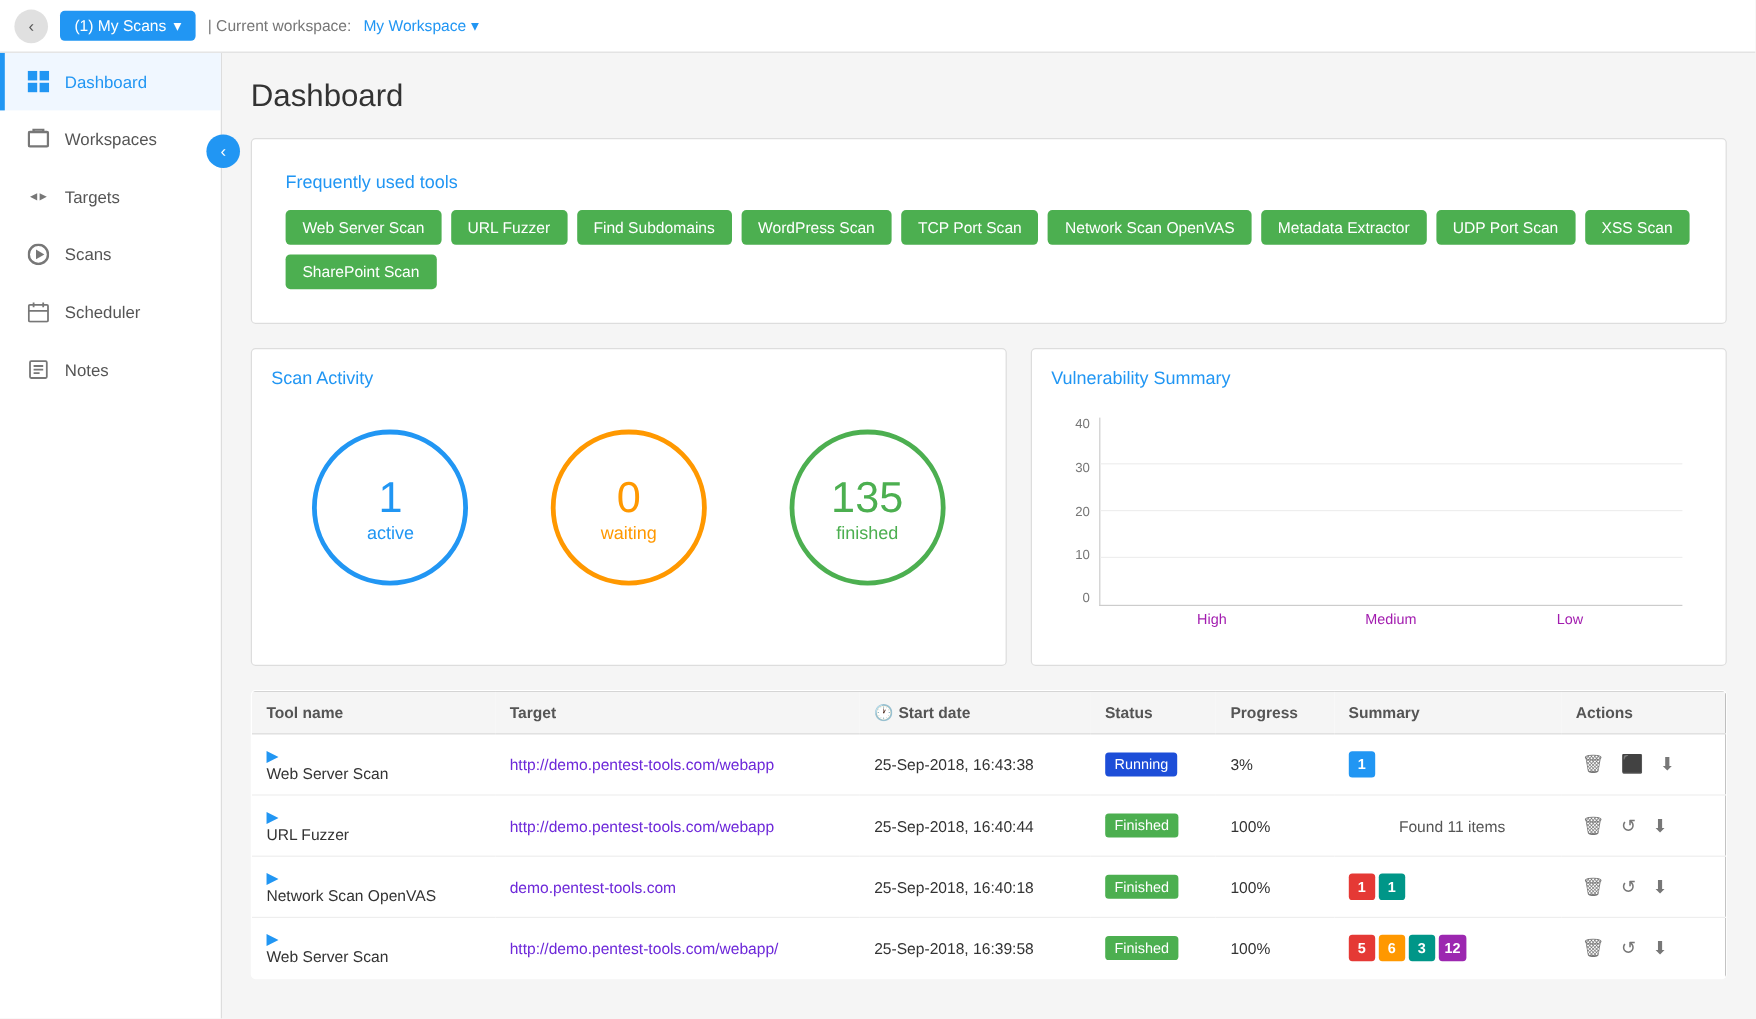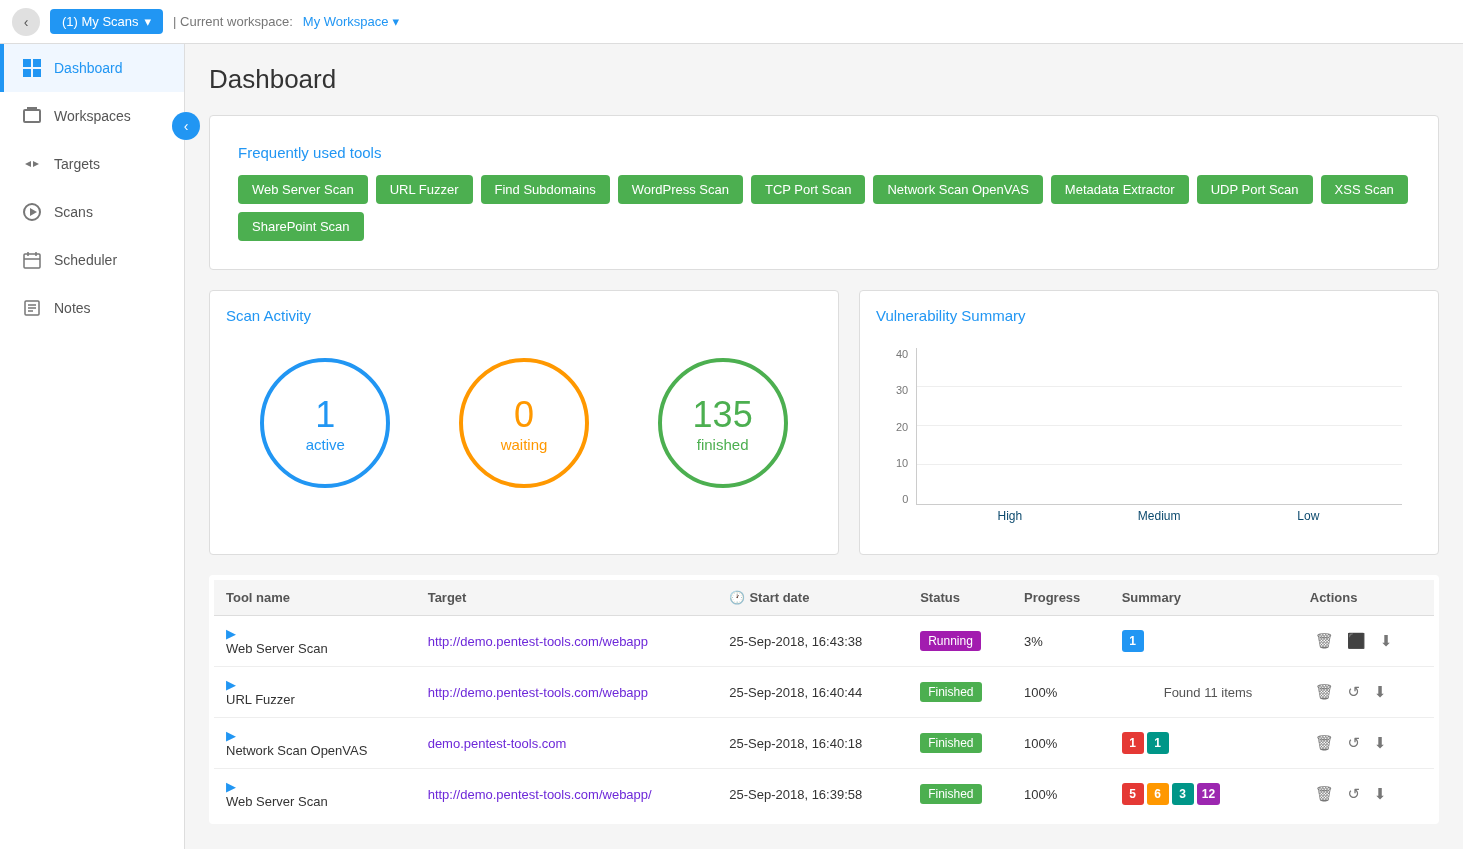--- a/index.html
+++ b/index.html
@@ -48,28 +48,28 @@
     .circle-label { font-size: 15px; }
     .circle-blue .circle-number, .circle-blue .circle-label { color: #2196f3; }
     .circle-orange .circle-number, .circle-orange .circle-label { color: #ff9800; }
     .circle-green .circle-number, .circle-green .circle-label { color: #4caf50; }
 
     
     .chart-area { padding: 10px 20px 0; position: relative; height: 200px; }
 
     
     .section-title { font-size: 18px; color: #2196f3; margin-bottom: 10px; }
-    .scans-table { width: 100%; border-collapse: collapse; background: #fff; border: 5px solid #000000; border-radius: 4px; overflow: hidden; }
+    .scans-table { width: 100%; border-collapse: collapse; background: #fff; border: 1px solid #000000; border-radius: 4px; overflow: hidden; }
     .scans-table th { background: #f5f5f5; padding: 10px 12px; text-align: left; font-weight: 600; font-size: 13px; color: #555; border-bottom: 1px solid #ddd; }
     .scans-table td { padding: 10px 12px; border-bottom: 1px solid #eee; font-size: 13px; vertical-align: middle; }
     .scans-table tr:last-child td { border-bottom: none; }
     .tool-link { color: #333; text-decoration: none; display: flex; align-items: center; gap: 6px; }
     .target-link { color: #6d28d9; text-decoration: none; }
     .status-badge { display: inline-block; padding: 3px 8px; border-radius: 3px; font-size: 12px; color: #fff; font-weight: 500; }
-    .status-running { background: #a21caf; }
+    .status-running { background: #1d4ed8; }
     .status-finished { background: #4caf50; }
     .summary-badge { display: inline-flex; align-items: center; justify-content: center; min-width: 22px; height: 22px; padding: 0 5px; border-radius: 3px; font-size: 12px; color: #fff; font-weight: 600; }
     .badge-blue { background: #2196f3; }
     .badge-red { background: #e53935; }
     .badge-orange { background: #ff9800; }
     .badge-teal { background: #009688; }
     .badge-purple { background: #9c27b0; }
     .action-btn { background: none; border: none; cursor: pointer; color: #777; font-size: 15px; padding: 2px 5px; }
     .play-icon { color: #2196f3; font-size: 13px; }
 
@@ -228,21 +228,21 @@
                 <div style="display:flex;flex-direction:column;align-items:center;gap:0;flex:1;">
                   <div style="width:80px;height:27%;background:#e53935;border-radius:2px 2px 0 0;"></div>
                 </div>
                 <div style="display:flex;flex-direction:column;align-items:center;gap:0;flex:1;">
                   <div style="width:80px;height:47%;background:#ff9800;border-radius:2px 2px 0 0;"></div>
                 </div>
                 <div style="display:flex;flex-direction:column;align-items:center;gap:0;flex:1;">
                   <div style="width:80px;height:100%;background:#2196f3;border-radius:2px 2px 0 0;"></div>
                 </div>
               </div>
-              <div style="display:flex;gap:22px;padding:4px 30px 0;font-size:12px;color:#0c4a6e;">
+              <div style="display:flex;gap:22px;padding:4px 30px 0;font-size:12px;color:#a21caf;">
                 <span style="flex:1;text-align:center;">High</span>
                 <span style="flex:1;text-align:center;">Medium</span>
                 <span style="flex:1;text-align:center;">Low</span>
               </div>
             </div>
           </div>
         </div>
       </div>
     </div>
 

